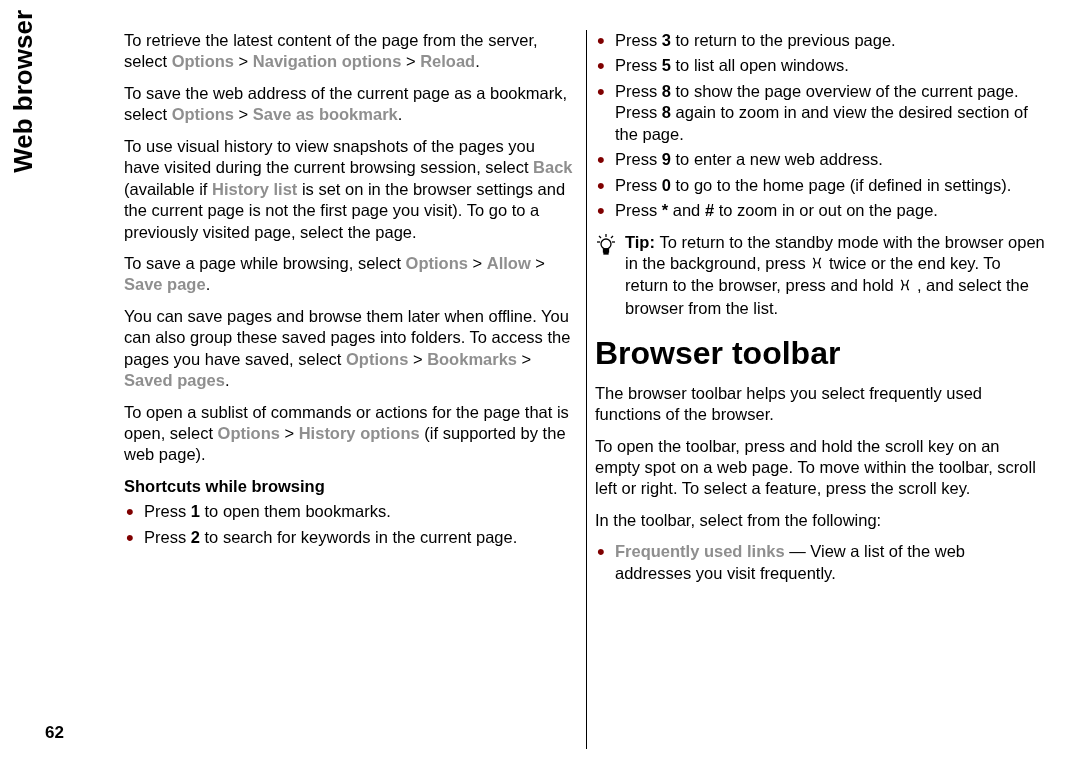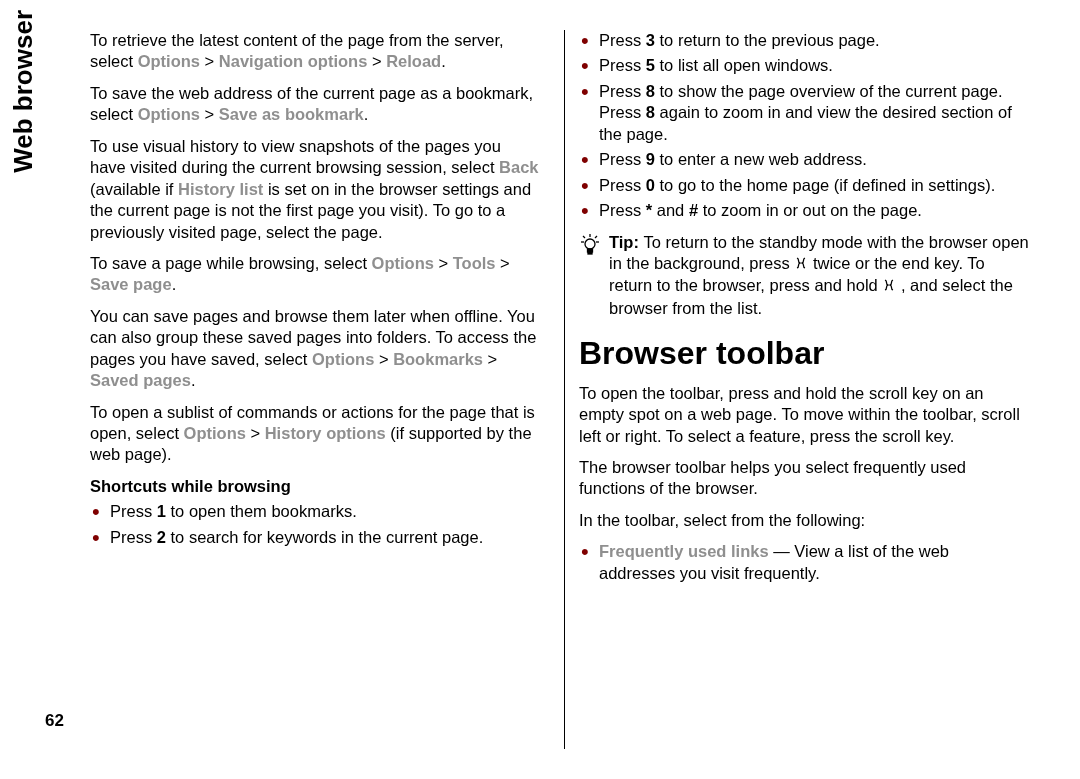--- a/index.html
+++ b/index.html
@@ -25,43 +25,44 @@
     top: 10px;
     writing-mode: vertical-rl;
     transform: rotate(180deg);
     font-weight: bold;
     font-size: 26px;
     color: #000;
   }
   .page-num {
     position: absolute;
     left: 45px;
-    bottom: 48px;
+    bottom: 36px;
     font-weight: bold;
     font-size: 17px;
     color: #000;
   }
   .cols {
     display: flex;
-    gap: 12px;
+    gap: 0;
     margin-left: 55px;
     height: 100%;
+    justify-content: flex-end;
   }
   .col {
     width: 450px;
     font-size: 16.5px;
     line-height: 1.3;
     color: #000;
   }
   .col.left {
     padding-right: 12px;
   }
   .col.right {
     border-left: 1.5px solid #000;
-    padding-left: 14px;
+    padding-left: 8px;
   }
   p {
     margin: 0 0 10px 0;
   }
   .gray {
     color: #8f8f8f;
     font-weight: bold;
   }
   .bold {
     font-weight: bold;
@@ -131,21 +132,21 @@
 
       <p>
         <span>To save the web address of the current page as a bookmark, select </span><span class="gray">Options</span><span> &gt; </span><span class="gray">Save as bookmark</span><span>.</span>
       </p>
 
       <p>
         <span>To use visual history to view snapshots of the pages you have visited during the current browsing session, select </span><span class="gray">Back</span><span> (available if </span><span class="gray">History list</span><span> is set on in the browser settings and the current page is not the first page you visit). To go to a previously visited page, select the page.</span>
       </p>
 
       <p>
-        <span>To save a page while browsing, select </span><span class="gray">Options</span><span> &gt; </span><span class="gray">Tools</span><span> &gt; </span><span class="gray">Save page</span><span>.</span>
+        <span>To save a page while browsing, select </span><span class="gray">Options</span><span> &gt; </span><span class="gray">Allow</span><span> &gt; </span><span class="gray">Save page</span><span>.</span>
       </p>
 
       <p>
         <span>You can save pages and browse them later when offline. You can also group these saved pages into folders. To access the pages you have saved, select </span><span class="gray">Options</span><span> &gt; </span><span class="gray">Bookmarks</span><span> &gt; </span><span class="gray">Saved pages</span><span>.</span>
       </p>
 
       <p>
         <span>To open a sublist of commands or actions for the page that is open, select </span><span class="gray">Options</span><span> &gt; </span><span class="gray">History options</span><span> (if supported by the web page).</span>
       </p>
 
@@ -212,22 +213,22 @@
             <svg width="14" height="14" viewBox="0 0 14 14">
                 <path d="M3 2 C 6 3 3 6 6 7 C 3 8 6 11 3 12 M11 2 C 8 3 11 6 8 7 C 11 8 8 11 11 12" stroke="#000" stroke-width="1.3" fill="none"></path>
               </svg>
           </span>
           <span> , and select the browser from the list.</span>
         </span>
       </div>
 
       <h2>Browser toolbar</h2>
 
+      <p>The browser toolbar helps you select frequently used functions of the browser.</p>
       <p>To open the toolbar, press and hold the scroll key on an empty spot on a web page. To move within the toolbar, scroll left or right. To select a feature, press the scroll key.</p>
-      <p>The browser toolbar helps you select frequently used functions of the browser.</p>
       <p>In the toolbar, select from the following:</p>
 
       <ul>
         <li>
           <span class="gray">Frequently used links</span><span> — View a list of the web addresses you visit frequently.</span>
         </li>
       </ul>
 
     </div>
   </div>

